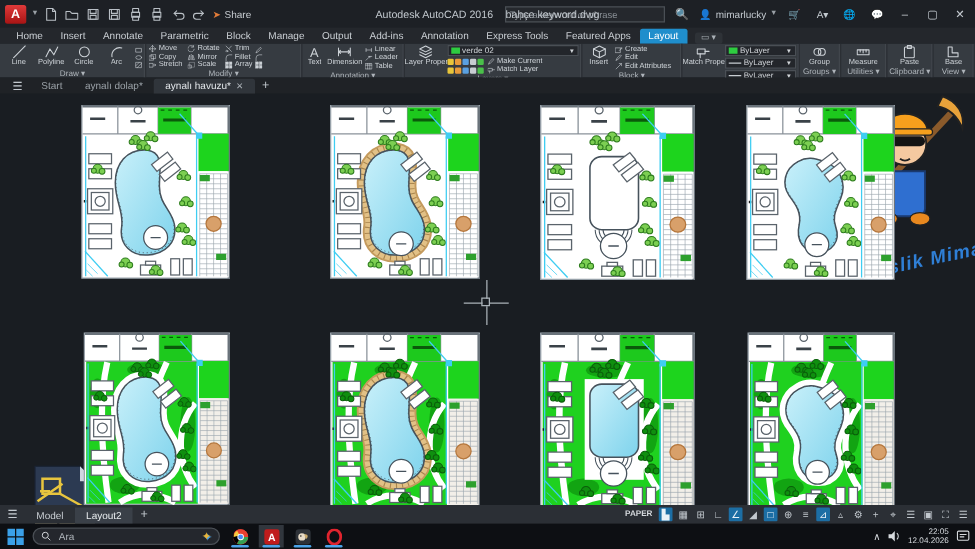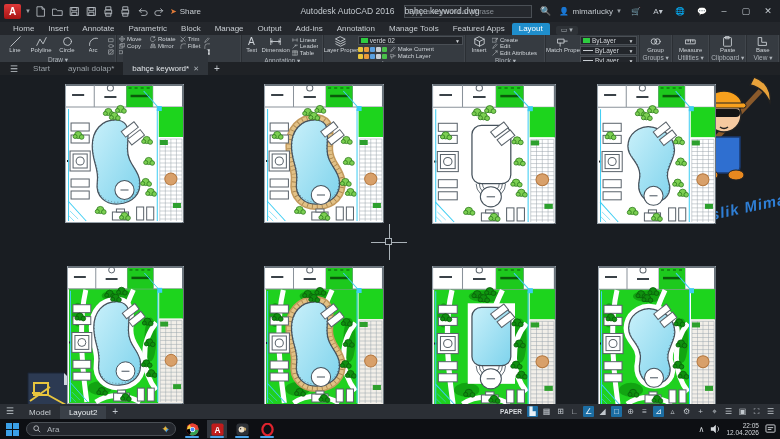--- a/index.html
+++ b/index.html
@@ -32,21 +32,21 @@
   .bigtool .lbl{font-size:6px;white-space:nowrap;overflow:hidden;max-width:34px;}
   .smallrow{display:flex;align-items:center;gap:2px;color:#cdd2d7;font-size:6px;height:6.3px;line-height:6px;white-space:nowrap;overflow:hidden;}
   .grid3{display:grid;grid-template-rows:repeat(3,1fr);grid-auto-flow:column;column-gap:4px;row-gap:0;}
   .minicol{display:flex;flex-direction:column;justify-content:space-between;padding:1px 0;}
   .combo{display:flex;align-items:center;gap:2px;background:#23262b;border:1px solid #4a4f55;height:9px;font-size:6.5px;color:#d2d6da;padding:0 2px;}
   .sw{width:7px;height:5px;display:inline-block;}
   .bulbrow{display:flex;gap:1px;align-items:center;}
   .dot{width:5px;height:5px;border-radius:1px;display:inline-block;}
   
   .filetabs{position:absolute;left:0;top:62px;width:780px;height:13px;background:#1f2226;display:flex;align-items:flex-end;font-size:8px;color:#9aa1a7;padding-left:4px;}
-  .ftab{padding:15px 9px 2px;display:flex;gap:4px;align-items:center;}
+  .ftab{padding:1px 9px 2px;display:flex;gap:4px;align-items:center;}
   .ftab.active{background:#30353b;color:#e2e6ea;border-radius:2px 2px 0 0;}
   .ftab .x{font-size:7px;color:#aab0b6;}
   .hamb{color:#c3c9cf;font-size:9px;padding:0 6px 1px;}
   .plusbtn{color:#c3c9cf;font-size:10px;padding:0 6px 1px;}
   
   .canvas{position:absolute;left:0;top:75px;width:780px;height:329px;background:#191d22;}
   .plan{position:absolute;}
   .crosshair{position:absolute;pointer-events:none;}
   .ch-h{position:absolute;height:1px;background:#aab2b8;}
   .ch-v{position:absolute;width:1px;background:#aab2b8;}
@@ -185,21 +185,21 @@
   <div class="tabrow" id="ribbonTabs">
       <div class="rtab">Home</div>
       <div class="rtab">Insert</div>
       <div class="rtab">Annotate</div>
       <div class="rtab">Parametric</div>
       <div class="rtab">Block</div>
       <div class="rtab">Manage</div>
       <div class="rtab">Output</div>
       <div class="rtab">Add-ins</div>
       <div class="rtab">Annotation</div>
-      <div class="rtab">Manage Tools</div>
+      <div class="rtab">Express Tools</div>
       <div class="rtab">Featured Apps</div>
       <div class="rtab active">Layout</div>
       <div class="ribbon-opt">▭ ▾</div>
     </div>
 
   <div class="ribbon" id="ribbonPanels">
       <div class="panel" style="width: 118px;">
         <div class="pbody">
           <div style="display: flex;">
             <div class="bigtool">
@@ -588,21 +588,21 @@
 
   <div class="filetabs" id="fileTabs">
       <span class="hamb">☰</span>
       <div class="ftab">
         <span>Start</span>
       </div>
       <div class="ftab">
         <span>aynalı dolap*</span>
       </div>
       <div class="ftab active">
-        <span>bahçe keyword*</span>
+        <span>aynalı havuzu*</span>
         <span class="x">✕</span>
       </div>
       <span class="plusbtn">+</span>
     </div>
 
   <div class="canvas" id="canvas">
 
     <div class="crosshair">
       <div class="ch-h" style="left:371px;top:167px;width:15px;"></div>
       <div class="ch-h" style="left:392px;top:167px;width:15px;"></div>

